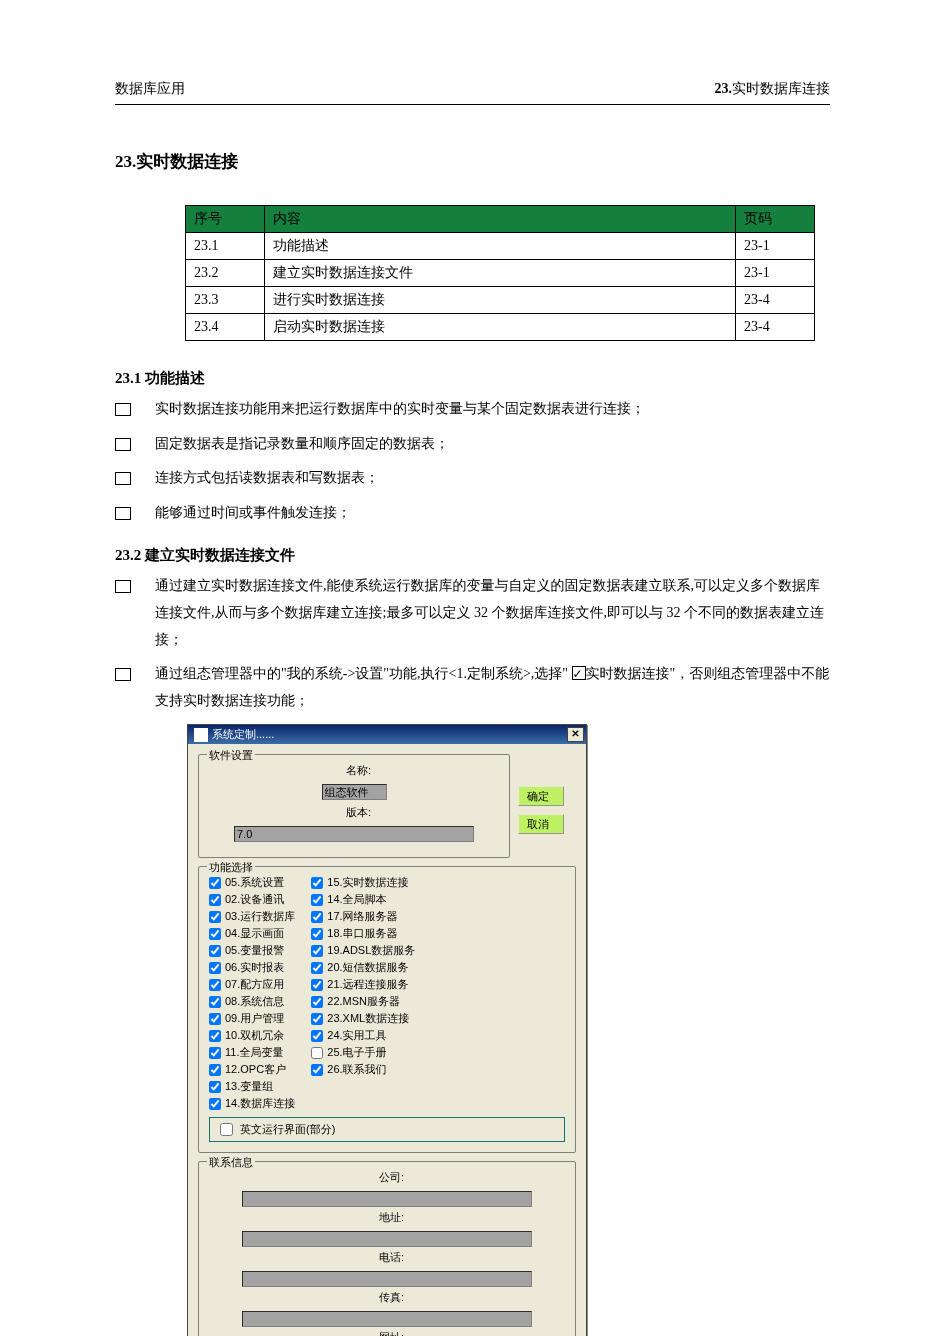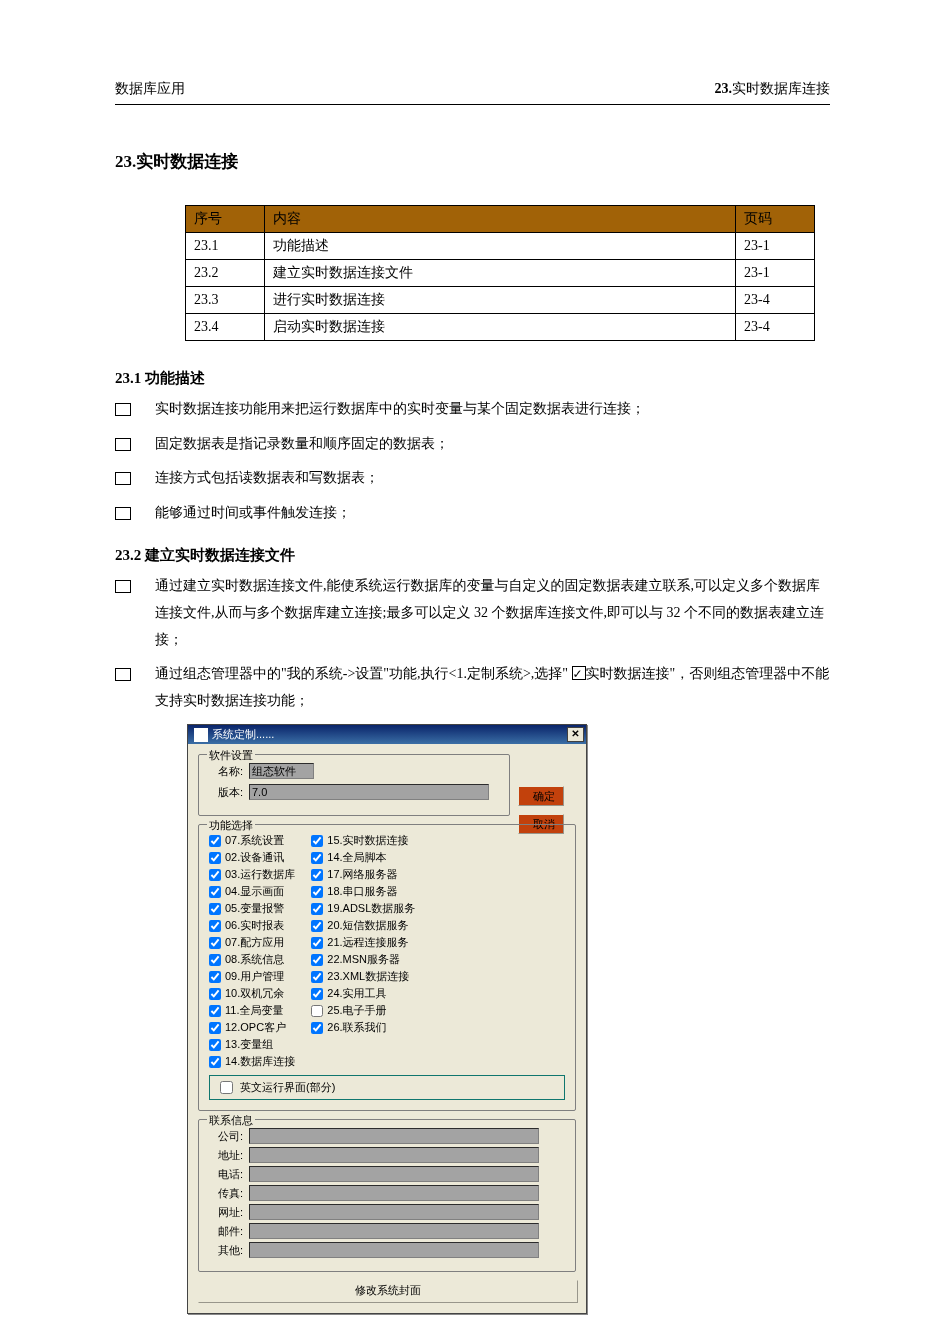--- a/index.html
+++ b/index.html
@@ -38,21 +38,21 @@
     margin-bottom: 28px;
     font-size: 14px;
   }
   .toc-table th, .toc-table td {
     border: 1px solid #000;
     padding: 4px 8px;
     text-align: left;
     font-weight: normal;
   }
   .toc-table thead th {
-    background: #a16207;
+    background: #15803d;
   }
   .toc-table .col-num { width: 62px; }
   .toc-table .col-pg  { width: 62px; }
   .section-heading {
     font-weight: bold;
     font-size: 15px;
     margin: 20px 0 8px 0;
   }
   .bullet-line {
     display: flex;
@@ -133,42 +133,43 @@
     top:-7px; left:8px;
     background:#ece9d8;
     padding:0 2px;
     font-size:11px;
   }
   .dlg-row {
     display:flex;
     align-items:center;
     gap:6px;
     margin-bottom:5px;
+    flex-direction:column;
   }
   .dlg-label { width:34px; text-align:right; }
   .dlg-input {
     height:16px;
     border:1px inset #808080;
     background:#a3a3a3;
     padding:0 2px;
     font-size:11px;
     box-sizing:border-box;
   }
   .dlg-input.name { width:65px; }
   .dlg-input.ver  { width:240px; }
   .dlg-input.contact { width:290px; }
   .btn {
     border:1px outset #ece9d8;
-    background:#c2410c;
+    background:#bef264;
     height:20px;
     font-size:11px;
     padding:0 8px;
     line-height:18px;
     min-width:46px;
-    text-align:right;
+    text-align:left;
     box-sizing:border-box;
   }
   .btns-col {
     position:absolute;
     top:42px; right:22px;
     display:flex;
     flex-direction:column;
     gap:8px;
   }
   .dlg-body { position:relative; }
@@ -316,21 +317,21 @@
           <input class="dlg-input ver" value="7.0" style="">
         </div>
       </div>
 
       <div class="fieldset">
         <div class="legend">功能选择</div>
         <div class="feature-cols">
           <div class="feature-col" id="feat-left">
               <label class="cb">
                 <input type="checkbox" checked="" style="">
-                <span>07.系统设置</span>
+                <span>05.系统设置</span>
               </label>
               <label class="cb">
                 <input type="checkbox" checked="" style="">
                 <span>02.设备通讯</span>
               </label>
               <label class="cb">
                 <input type="checkbox" checked="" style="">
                 <span>03.运行数据库</span>
               </label>
               <label class="cb">

